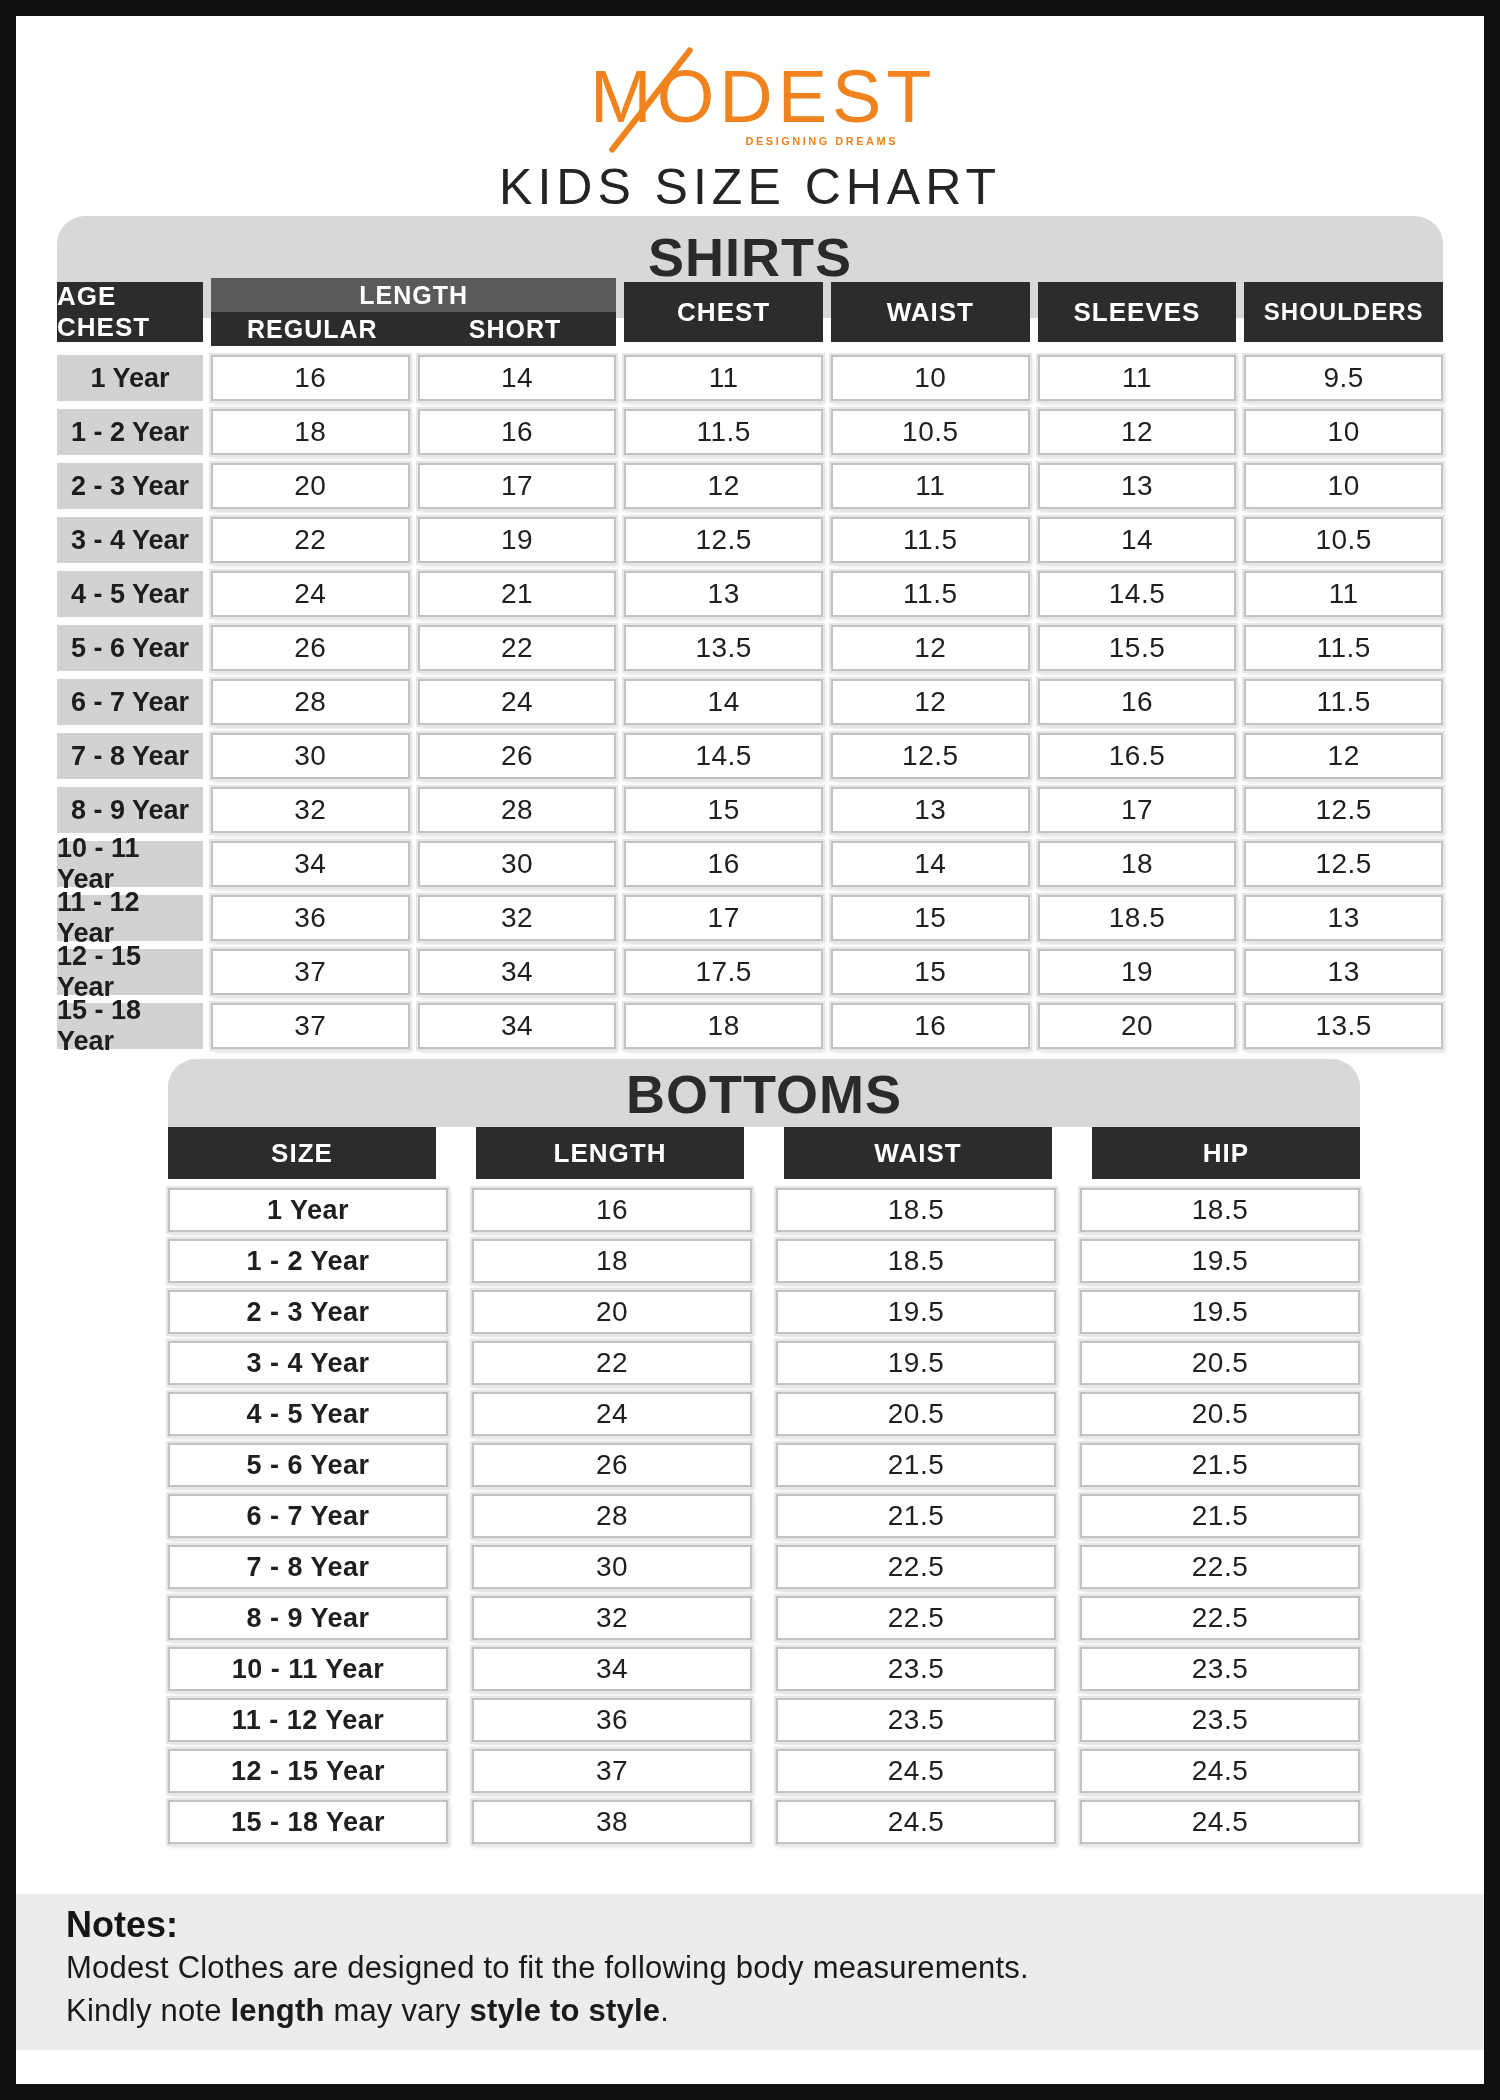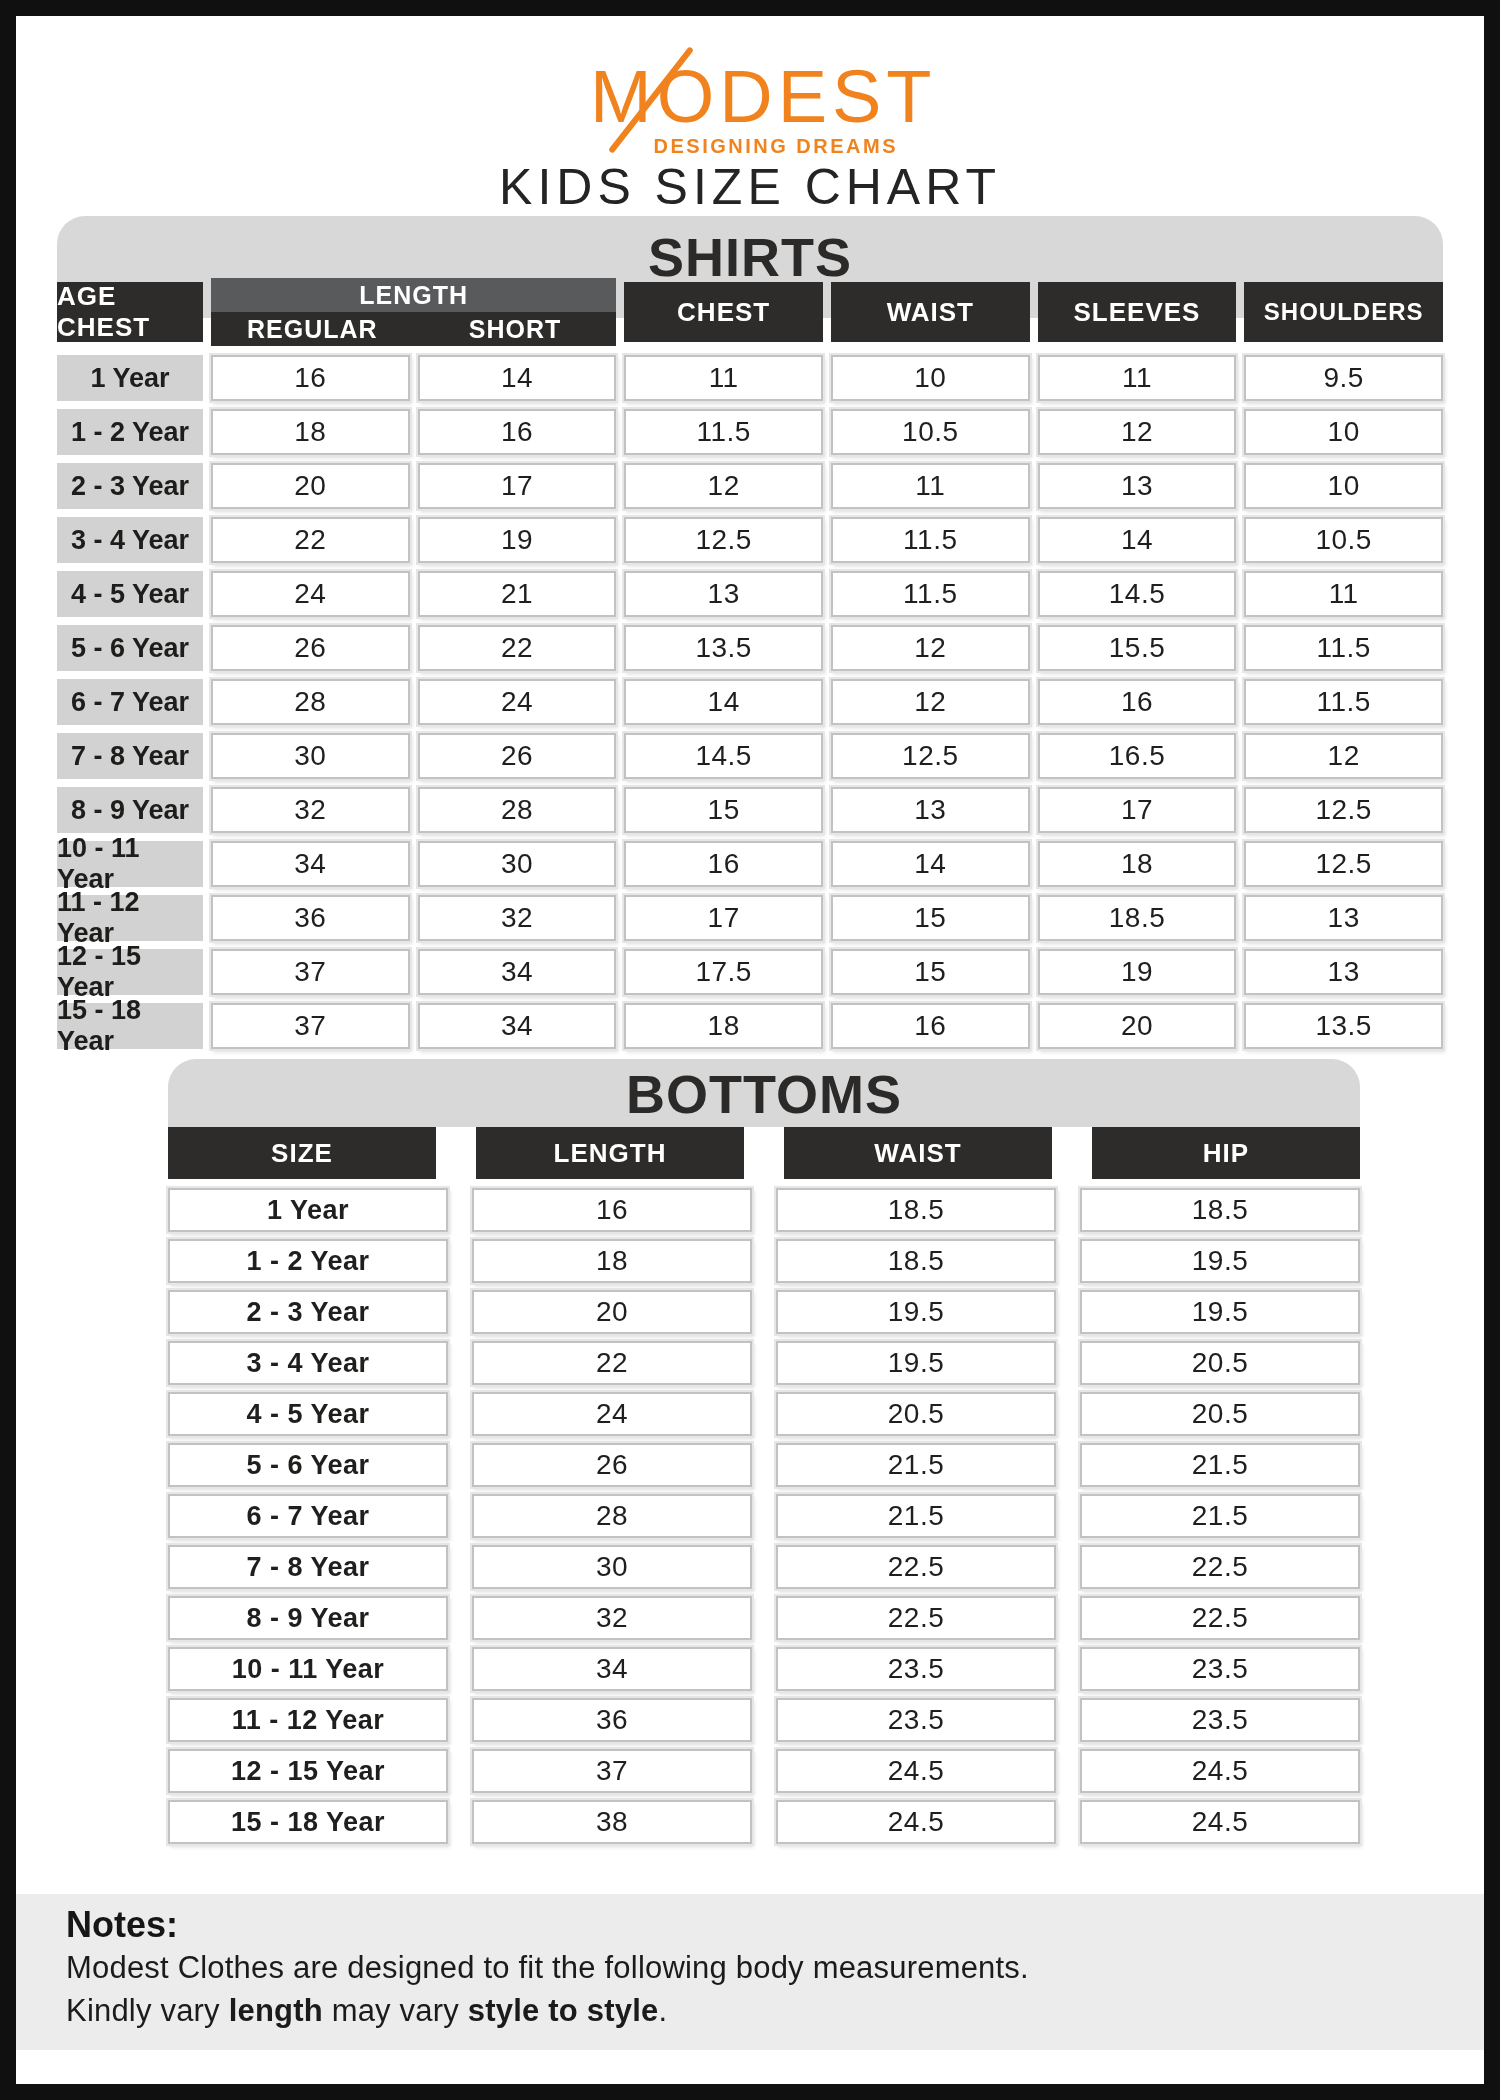--- a/index.html
+++ b/index.html
@@ -23,21 +23,21 @@
     color: #F0831D; letter-spacing: 5px; font-weight: 400;
   }
   .logo-stroke {
     position: absolute; left: 58px; top: -8px;
     width: 6px; height: 132px; border-radius: 3px;
     background: #F0831D;
     transform: rotate(38deg);
   }
   .logo-tagline {
     position: absolute; right: 12px; top: 93px;
-    font-size: 20px; font-weight: bold; letter-spacing: 2.5px;
+    font-size: 11px; font-weight: bold; letter-spacing: 2.5px;
     color: #F0831D; white-space: nowrap;
   }
   .page-title {
     text-align: center;
     font-size: 50px; letter-spacing: 5px;
     color: #242424; font-weight: 500;
   }
 
   
   .section-bar {
@@ -307,17 +307,17 @@
         <div class="cell">38</div>
         <div class="cell">24.5</div>
         <div class="cell">24.5</div>
       </div>
   </div>
 
   <div class="notes-band">
     <div class="notes-title">Notes:</div>
     <div id="notes-lines">
         <div class="notes-line"><span>Modest Clothes are designed to fit the following body measurements.</span></div>
-        <div class="notes-line"><span>Kindly vary </span><b>length</b><span> may vary </span><b>style to style</b><span>.</span></div>
+        <div class="notes-line"><span>Kindly note </span><b>length</b><span> may vary </span><b>style to style</b><span>.</span></div>
       </div>
   </div>
 
 </div>
 
 </body></html>

